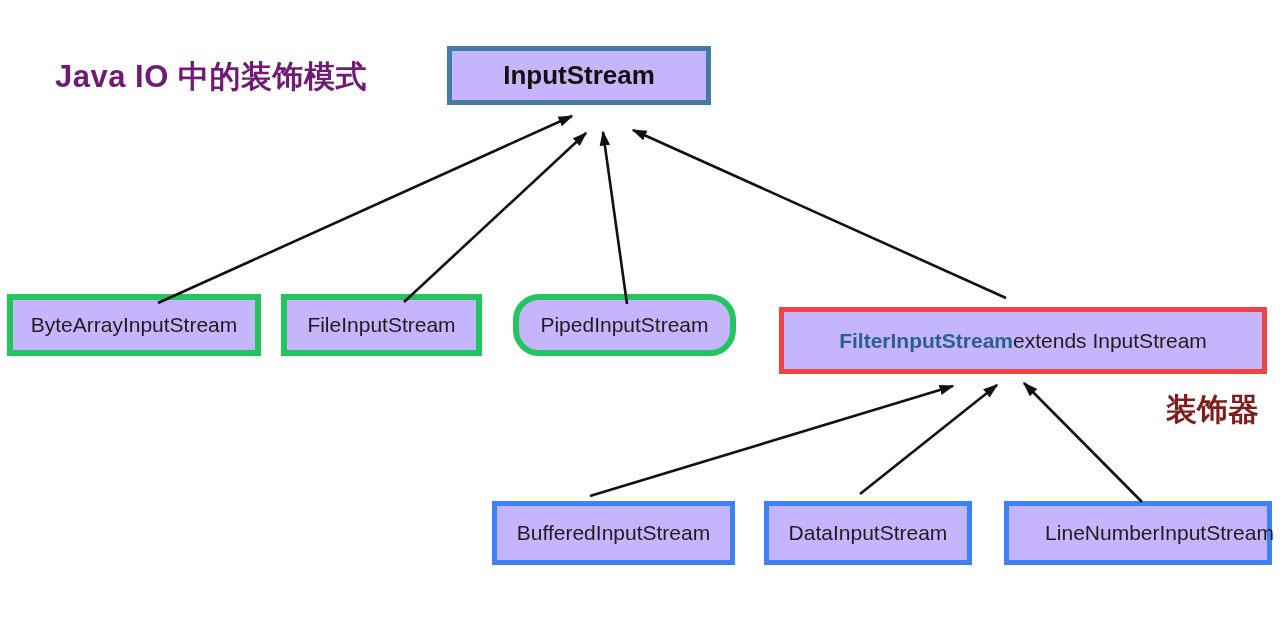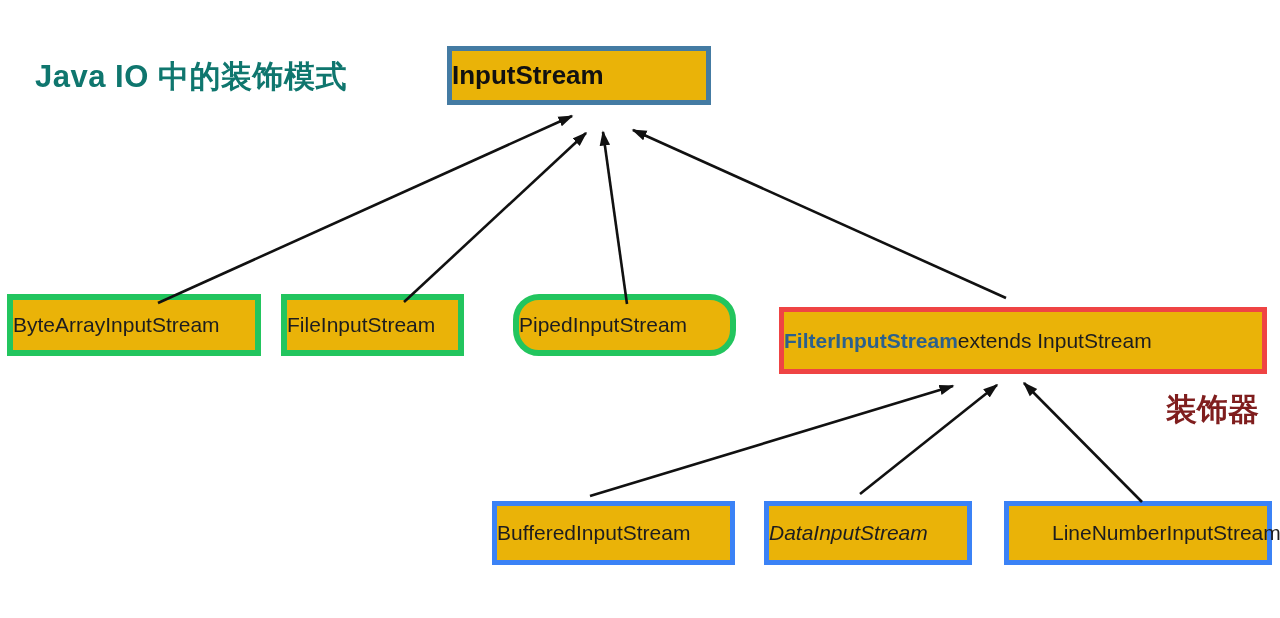--- a/index.html
+++ b/index.html
@@ -10,60 +10,60 @@
     overflow:hidden;
     font-family:"Liberation Sans","DejaVu Sans",sans-serif;
   }
   .title{
     position:absolute;left:35px;top:56px;
     font-size:31px;font-weight:bold;letter-spacing:0.5px;
   }
   .box{
     position:absolute;
     box-sizing:border-box;
-    background:#eab308;
-    display:flex;align-items:center;
+    background:#c4b5fd;
+    display:flex;align-items:center;justify-content:center;
     color:#1d1d1f;
     font-size:21px;
     white-space:nowrap;
     text-align:center;
   }
   .box.root{
     left:447px;top:46px;width:264px;height:59px;
     border:5px solid #447ba3;
     font-size:26px;font-weight:bold;color:#111;
   }
   .box.direct{border:6px solid #22c55e;top:294px;height:62px;}
   #box-byte-array{left:7px;width:254px;}
-  #box-file{left:281px;width:183px;}
+  #box-file{left:281px;width:201px;}
   #box-piped{left:513px;width:223px;border-radius:26px;}
   .box.filter{
     left:779px;top:307px;width:488px;height:67px;
     border:5px solid #ef4444;
   }
   .box.filter .em{font-weight:bold;color:#2b608d;}
   .box.decorated{border:5px solid #3b82f6;top:501px;height:64px;}
   #box-buffered{left:492px;width:243px;}
-  #box-data{left:764px;width:208px;font-style:italic;}
+  #box-data{left:764px;width:208px;}
   #box-line-number{left:1004px;width:268px;padding-left:43px;}
   .decorator-label{
     position:absolute;left:1166px;top:389px;
     font-size:31px;font-weight:bold;color:#7f1d1d;
   }
   #arrows{
     position:absolute;left:0;top:0;width:1280px;height:618px;
     pointer-events:none;
   }
 </style>
 </head>
 <body>
 
 <div id="canvas">
 
-  <div class="title" style="color: #0f766e;">Java IO 中的装饰模式</div>
+  <div class="title" style="color: #701a75; margin-left: 20px;">Java IO 中的装饰模式</div>
 
   <div class="box root" id="box-input-stream">
     <span>InputStream</span>
   </div>
 
   <div class="box direct" id="box-byte-array">
     <span>ByteArrayInputStream</span>
   </div>
 
   <div class="box direct" id="box-file">

